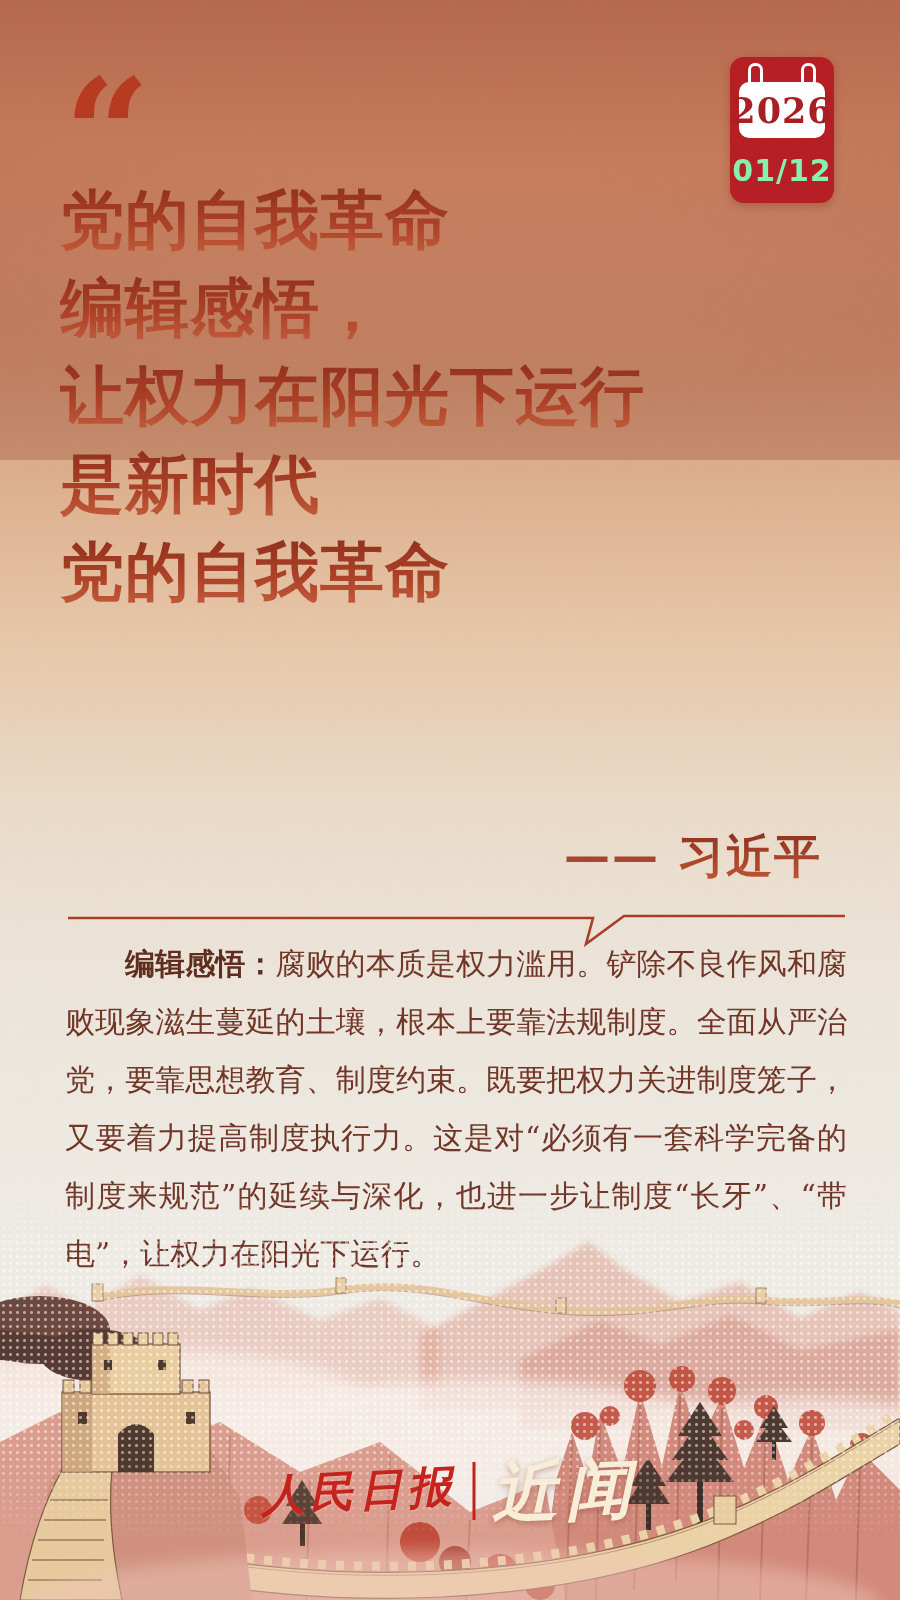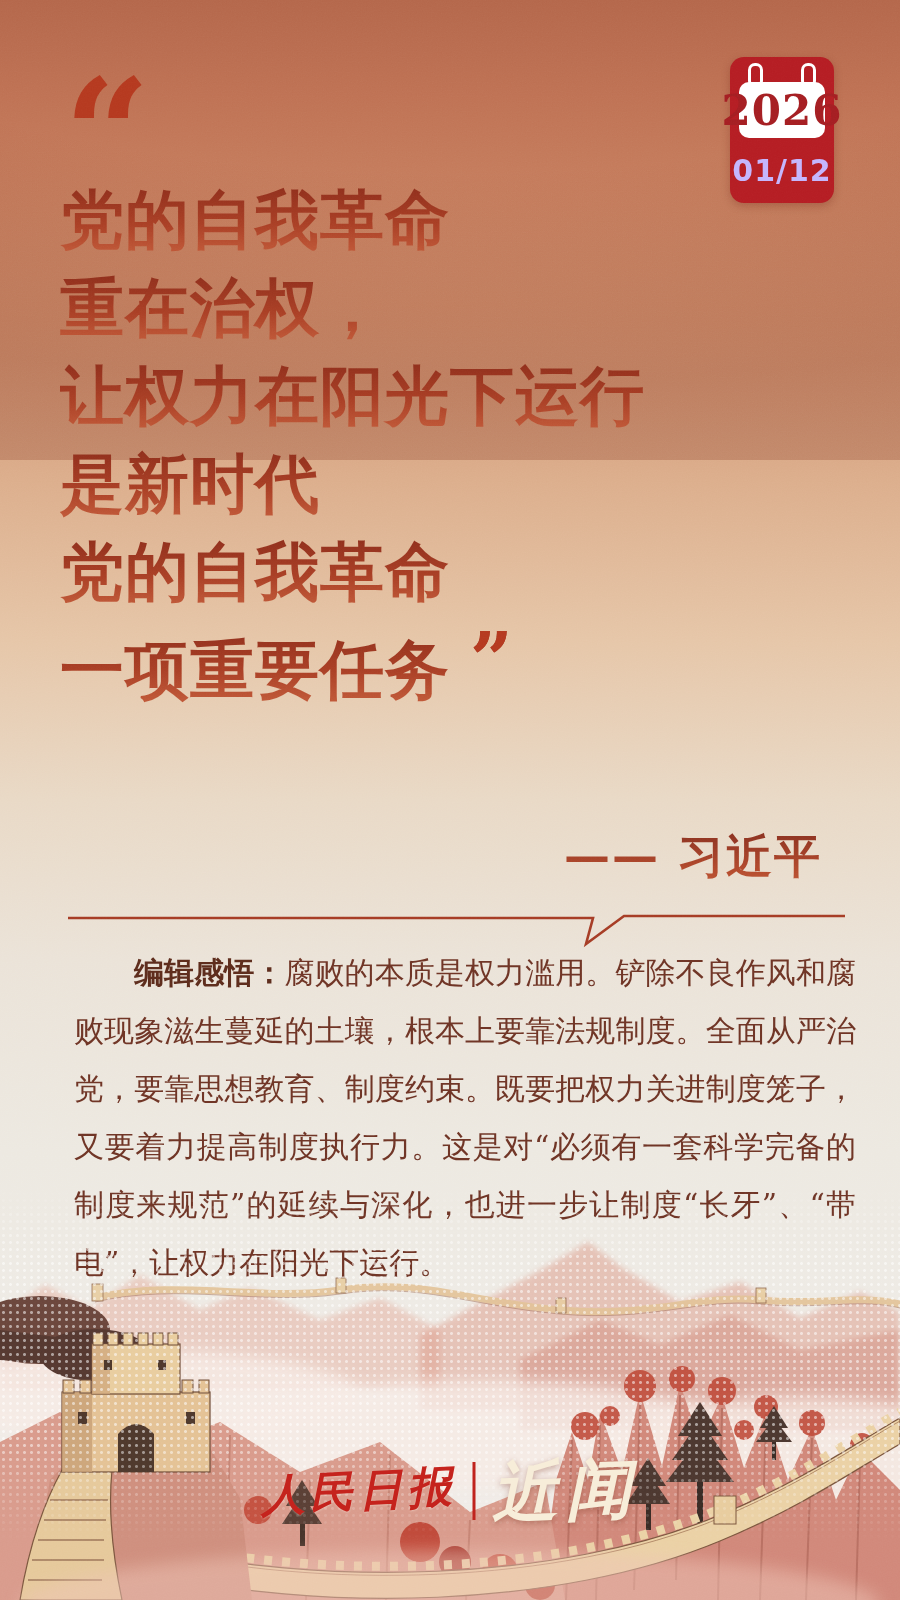--- a/index.html
+++ b/index.html
@@ -17,24 +17,24 @@
   .noise{position:absolute;left:0;top:0;mix-blend-mode:soft-light;pointer-events:none;}
 
   
   .calendar{position:absolute;left:730px;top:57px;width:104px;height:146px;
     background:#b51d23;border-radius:14px;box-shadow:0 3px 8px rgba(90,15,8,.25);}
   .cal-hole{position:absolute;top:6px;width:9px;height:19px;border:3px solid #fff;
     border-radius:7px;background:transparent;}
   .cal-hole.h1{left:18px;} .cal-hole.h2{right:18px;}
   .cal-plate{position:absolute;left:9px;right:9px;top:25px;height:56px;background:#fff;
     border-radius:10px;display:flex;align-items:center;justify-content:center;}
-  .cal-year{font-weight:bold;font-size:42px;color:#a51e22;letter-spacing:1px;}
+  .cal-year{font-weight:bold;font-size:35px;color:#a51e22;letter-spacing:1px;}
   .cal-date{position:absolute;left:0;right:0;top:96px;text-align:center;
     font-family:"DejaVu Sans","Liberation Sans",sans-serif;
-    font-weight:bold;font-size:30px;color:#c4b5fd;letter-spacing:1px;}
+    font-weight:bold;font-size:30px;color:#86efac;letter-spacing:1px;}
 
   
   .qmark-open{position:absolute;left:64px;top:58px;font-size:150px;line-height:1;
     font-weight:bold;color:#b5391f;letter-spacing:-6px;}
   .quote{position:absolute;left:60px;top:176px;width:760px;}
   .qline{font-size:64px;line-height:88px;font-weight:bold;letter-spacing:1px;
     background:linear-gradient(180deg,#8e2d1b 8%,#aa3f25 55%,#c65f3d 96%);
     -webkit-background-clip:text;background-clip:text;
     color:#a83c22;-webkit-text-fill-color:transparent;white-space:nowrap;}
   .qmark-close{font-size:74px;color:#b5391f;-webkit-text-fill-color:#b5391f;
@@ -44,21 +44,21 @@
   .attribution{position:absolute;right:78px;top:784px;font-size:46px;font-weight:bold;
     letter-spacing:2px;
     background:linear-gradient(180deg,#8c3120 10%,#b34a2d 70%,#c05a38 100%);
     -webkit-background-clip:text;background-clip:text;color:#ae3f27;
     -webkit-text-fill-color:transparent;white-space:nowrap;margin-top:42px;}
   .subtitle{position:absolute;right:55px;top:850px;font-size:29px;font-weight:bold;
     color:#a63a24;letter-spacing:1px;white-space:nowrap;}
   .bubble{position:absolute;left:0;top:898px;pointer-events:none;}
 
   
-  .editorial{position:absolute;left:64px;top:934px;width:782px;margin:10px;
+  .editorial{position:absolute;left:64px;top:934px;width:782px;margin:1px;
     font-size:30px;line-height:58px;color:#6f3425;text-align:justify;text-indent:2em;}
   .editorial .lead{font-weight:bold;color:#5d2c1c;}
 
   
   .scene{position:absolute;left:0;top:1180px;pointer-events:none;}
   .halftone{position:absolute;left:0;top:1190px;width:900px;height:350px;opacity:.75;
     background-image:radial-gradient(rgba(255,255,255,.7) 1.1px, rgba(255,255,255,0) 1.9px);
     background-size:7px 7px;
     -webkit-mask-image:linear-gradient(180deg,transparent 0%,#000 18%,#000 72%,transparent 100%);
     mask-image:linear-gradient(180deg,transparent 0%,#000 18%,#000 72%,transparent 100%);
@@ -87,25 +87,24 @@
     <span class="cal-hole h2"></span>
     <div class="cal-plate">
       <span class="cal-year">2026</span>
     </div>
     <div class="cal-date">01/12</div>
   </div>
 
   <div class="qmark-open">“</div>
   <div class="quote">
     <div class="qline">党的自我革命</div>
-    <div class="qline">重在治权，</div>
+    <div class="qline">编辑感悟，</div>
     <div class="qline">让权力在阳光下运行</div>
     <div class="qline">是新时代</div>
     <div class="qline">党的自我革命</div>
-    <div class="qline"><span>一项重要任务</span><span class="qmark-close">”</span></div>
   </div>
 
   <div class="attribution">—— 习近平</div>
 
   <svg class="bubble" width="900" height="60" viewBox="0 0 900 60">
     <path d="M68,20 L593,20 L586,46 L624,18 L845,18" fill="none" stroke="#a63c25" stroke-width="2.6"></path>
   </svg>
 
   <p class="editorial"><span class="lead">编辑感悟：</span><span>腐败的本质是权力滥用。铲除不良作风和腐败现象滋生蔓延的土壤，根本上要靠法规制度。全面从严治党，要靠思想教育、制度约束。既要把权力关进制度笼子，又要着力提高制度执行力。这是对“必须有一套科学完备的制度来规范”的延续与深化，也进一步让制度“长牙”、“带电”，让权力在阳光下运行。</span></p>
 

